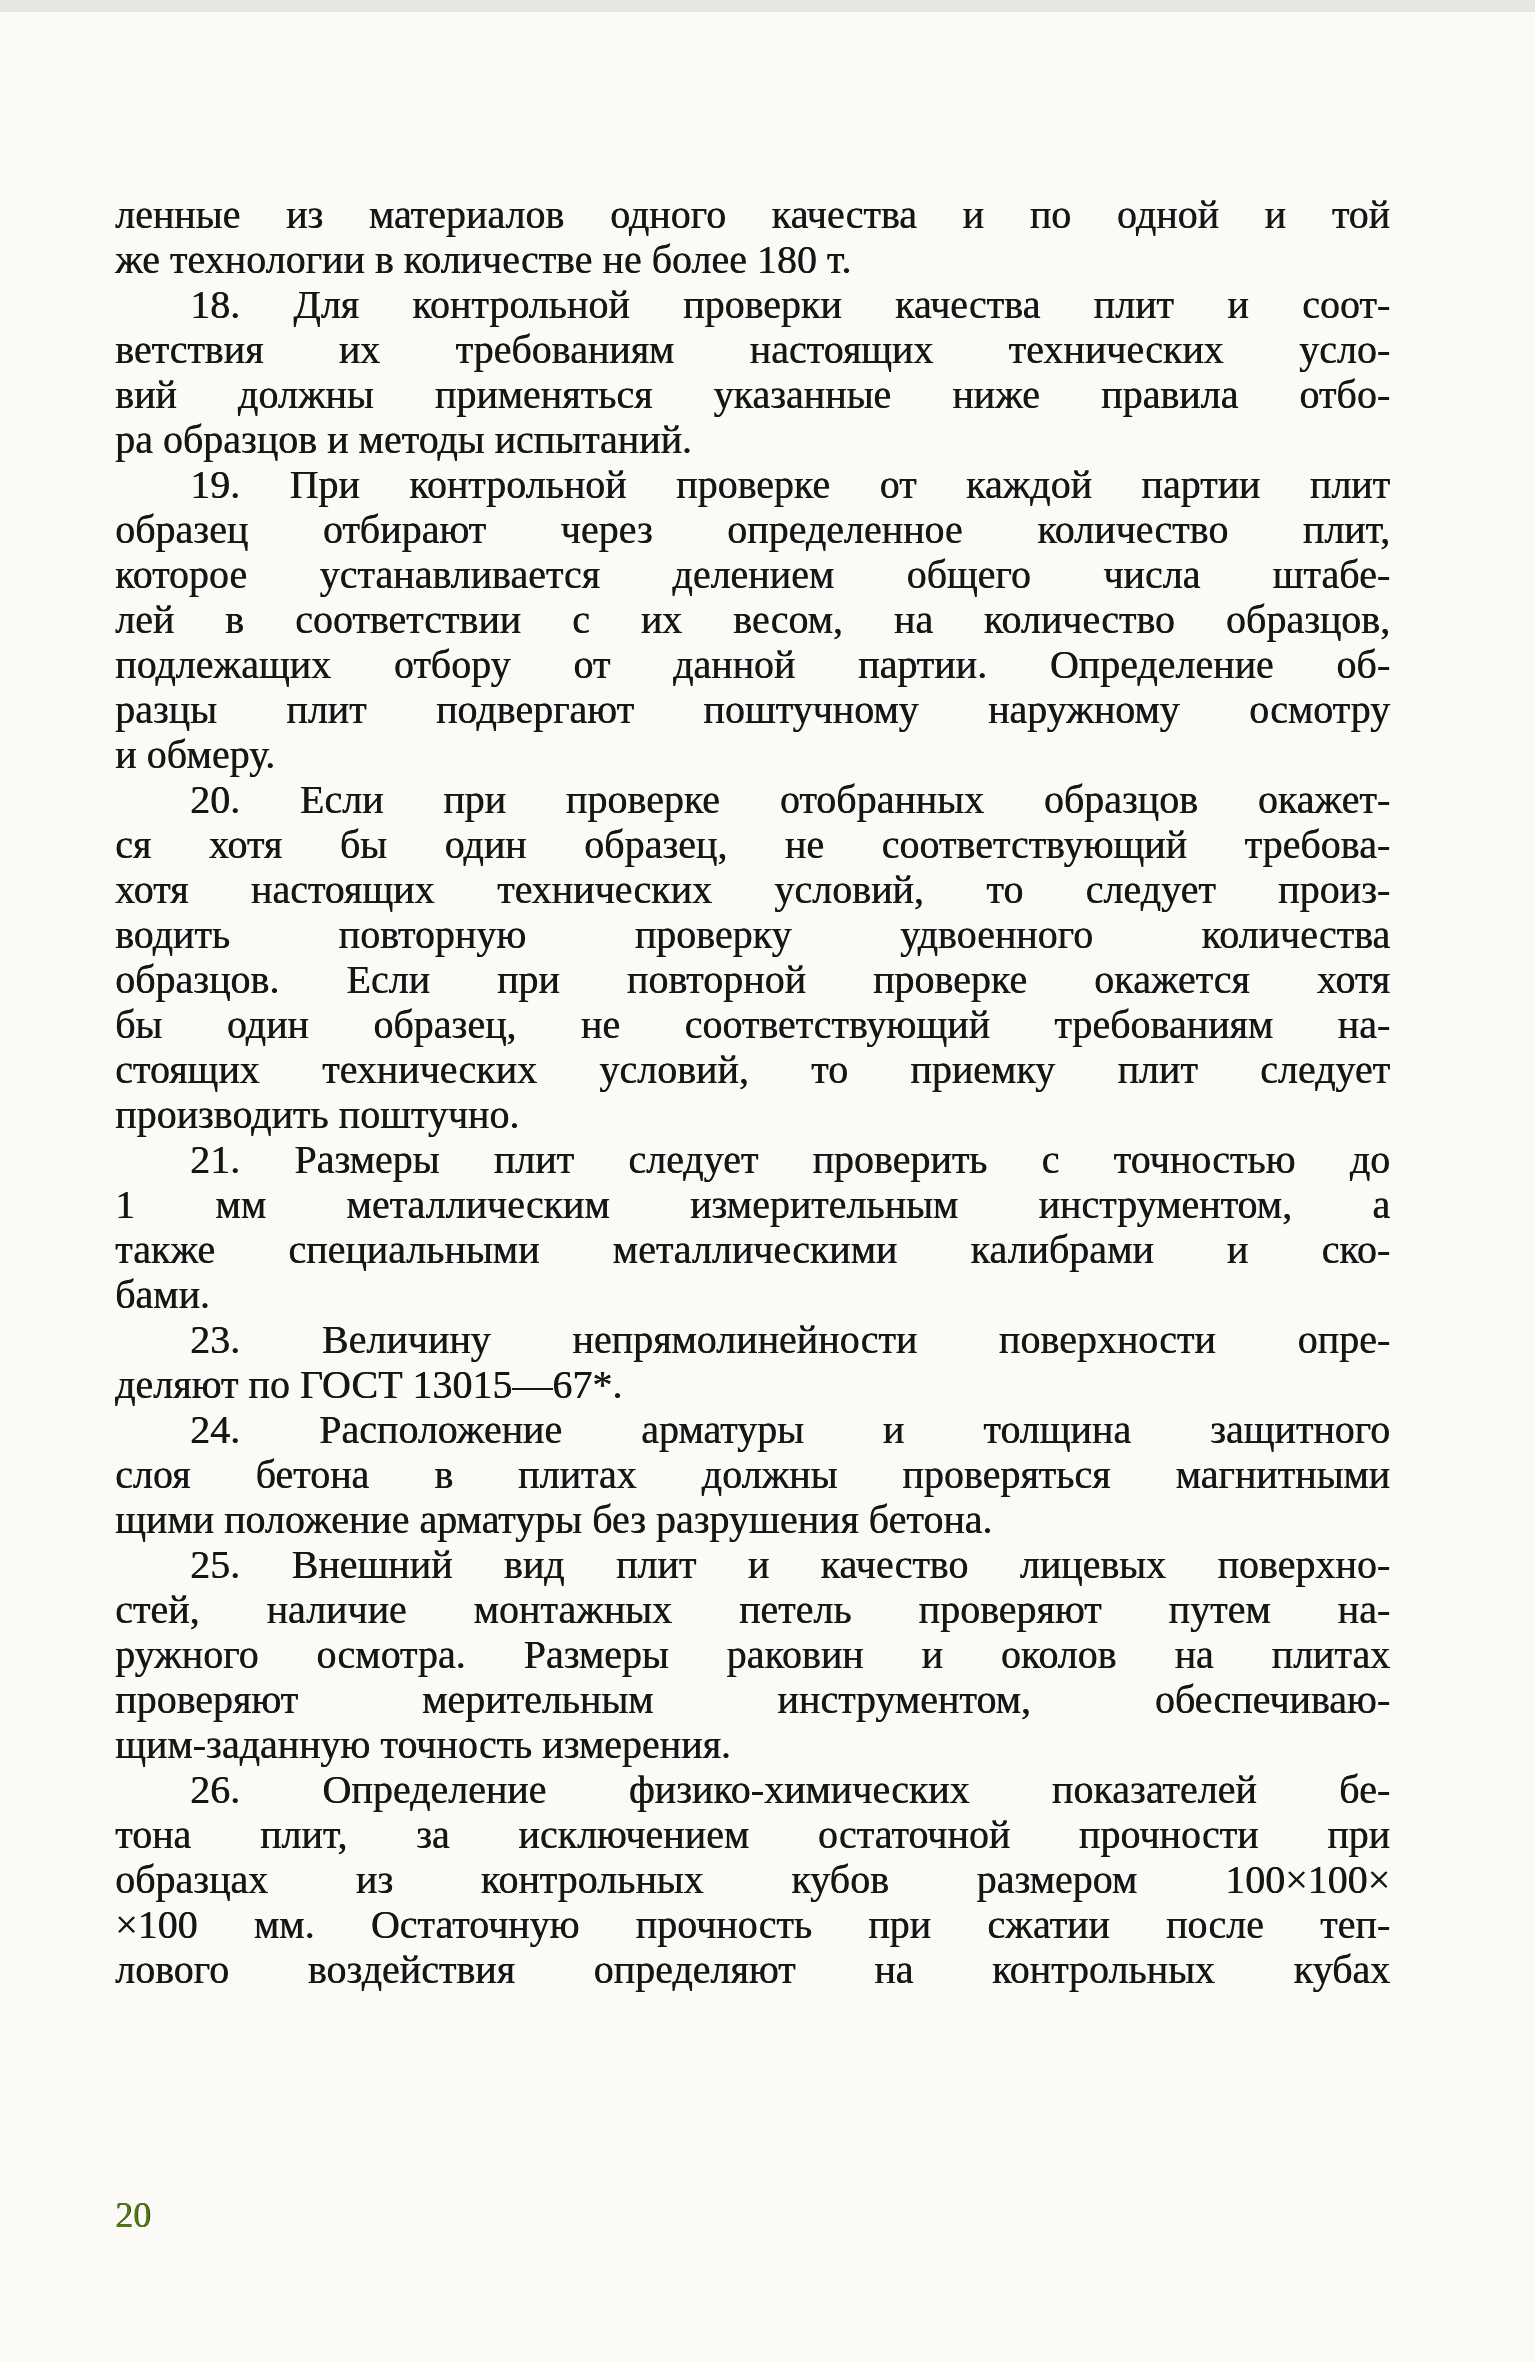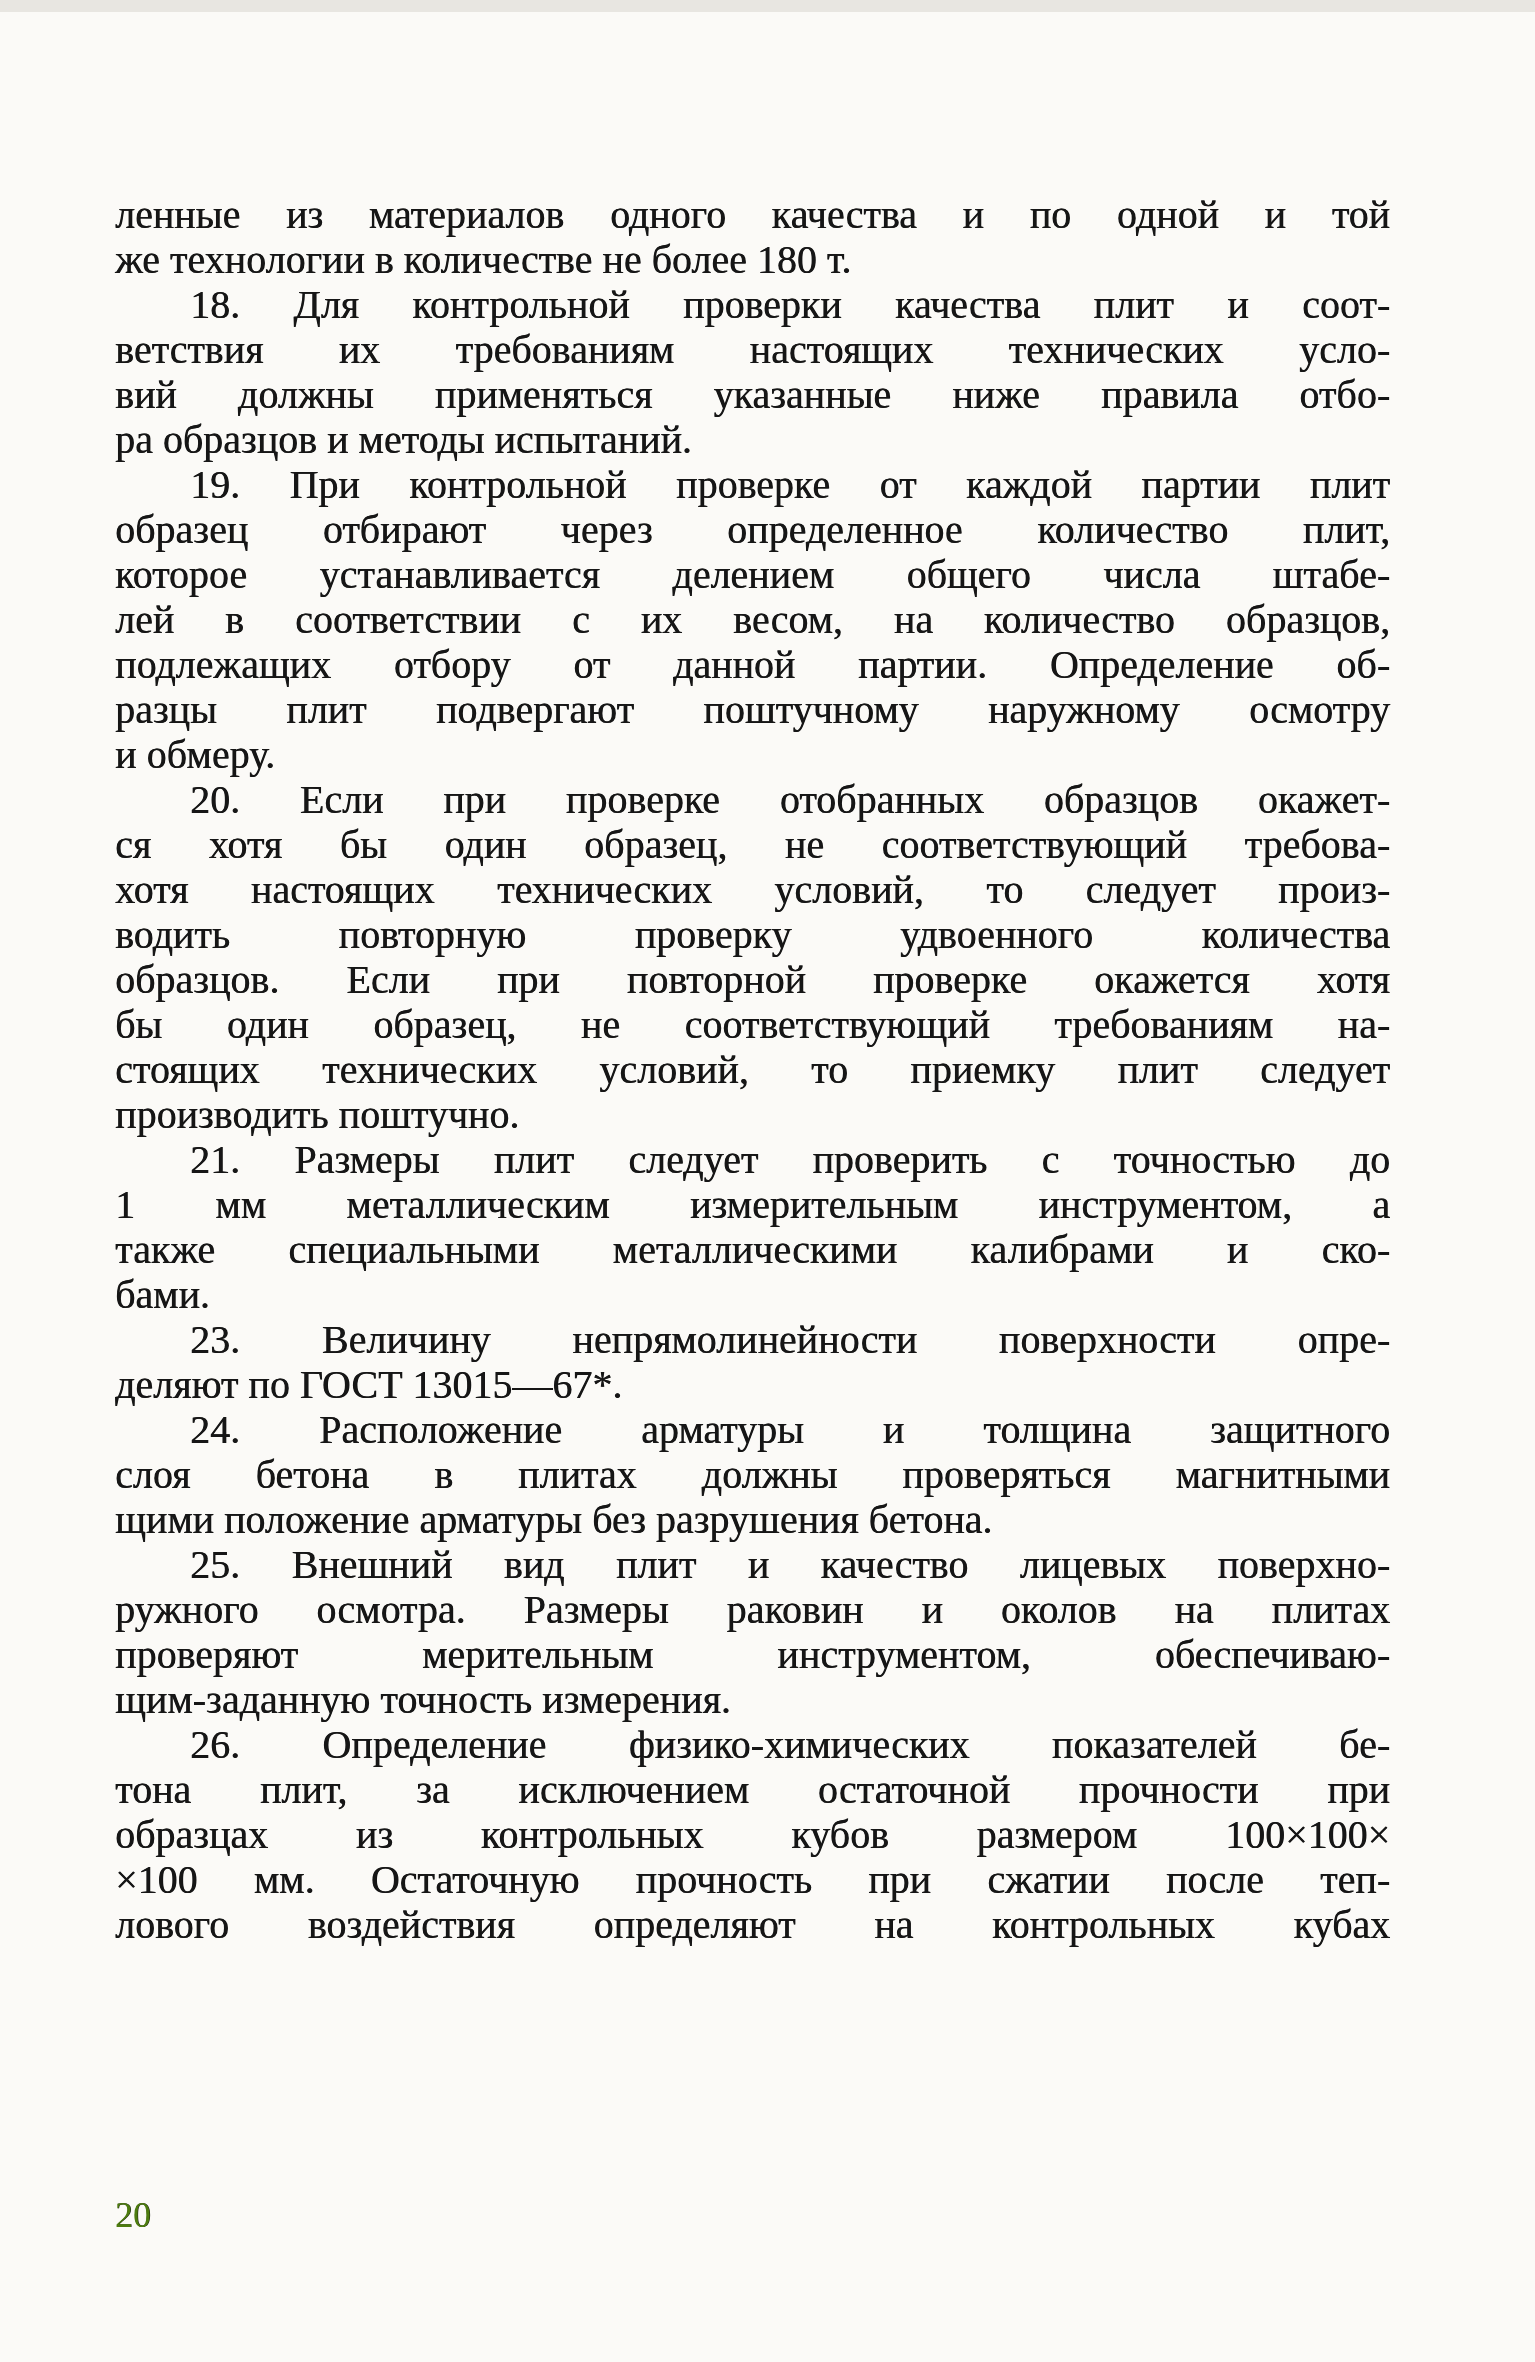--- a/index.html
+++ b/index.html
@@ -105,20 +105,21 @@
         <div class="line just indent">23. Величину непрямолинейности поверхности опре-</div>
         <div class="line nojust">деляют по ГОСТ 13015—67*.</div>
       </div>
       <div class="paragraph">
         <div class="line just indent">24. Расположение арматуры и толщина защитного</div>
         <div class="line just">слоя бетона в плитах должны проверяться магнитными</div>
         <div class="line nojust">щими положение арматуры без разрушения бетона.</div>
       </div>
       <div class="paragraph">
         <div class="line just indent">25. Внешний вид плит и качество лицевых поверхно-</div>
+        <div class="line just">стей, наличие монтажных петель проверяют путем на-</div>
         <div class="line just">ружного осмотра. Размеры раковин и околов на плитах</div>
         <div class="line just">проверяют мерительным инструментом, обеспечиваю-</div>
         <div class="line nojust">щим-заданную точность измерения.</div>
       </div>
       <div class="paragraph">
         <div class="line just indent">26. Определение физико-химических показателей бе-</div>
         <div class="line just">тона плит, за исключением остаточной прочности при</div>
         <div class="line just">образцах из контрольных кубов размером 100×100×</div>
         <div class="line just">×100 мм. Остаточную прочность при сжатии после теп-</div>
         <div class="line just">лового воздействия определяют на контрольных кубах</div>

